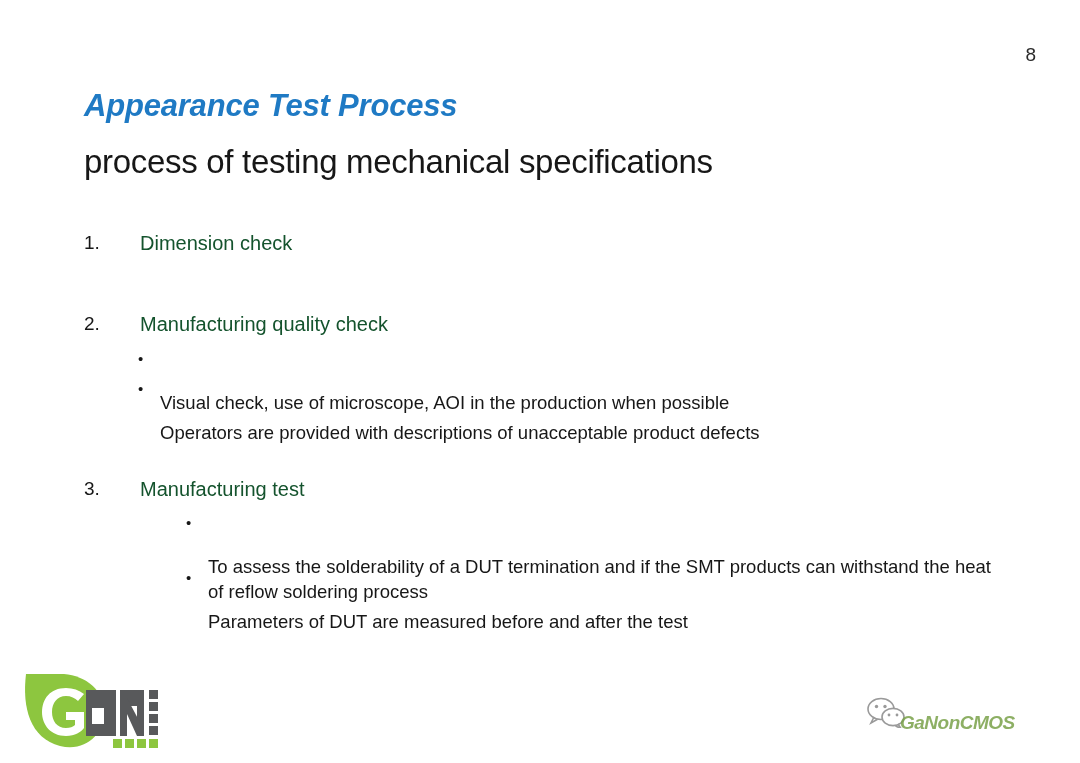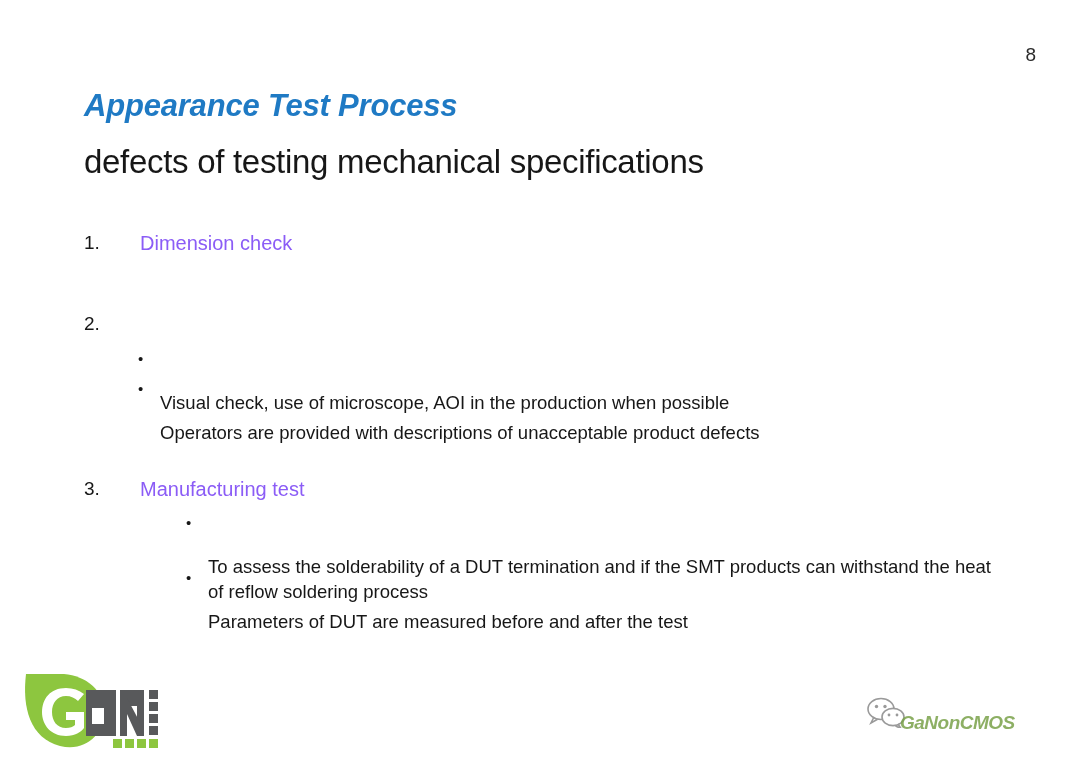--- a/index.html
+++ b/index.html
@@ -62,21 +62,21 @@
     align-items: flex-start;
   }
   .num-marker {
     width: 56px;
     flex: 0 0 56px;
     font-size: 19px;
     color: #171717;
   }
   .num-text {
     font-size: 20px;
-    color: #8b5cf6;
+    color: #14532d;
     white-space: nowrap;
   }
 
   .sub-bullet {
     position: absolute;
     display: flex;
     align-items: flex-start;
   }
   .sub-dot {
     flex: 0 0 22px;
@@ -153,31 +153,32 @@
   }
 </style>
 </head>
 <body>
 
 <div class="slide">
 
   <div class="page-number">8</div>
 
   <div class="slide-title">Appearance Test Process</div>
-  <div class="slide-subtitle">defects of testing mechanical specifications</div>
+  <div class="slide-subtitle">process of testing mechanical specifications</div>
 
   <div class="body-list">
 
     <div class="num-item item-1">
       <span class="num-marker">1.</span>
       <span class="num-text">Dimension check</span>
     </div>
 
     <div class="num-item item-2">
       <span class="num-marker">2.</span>
+      <span class="num-text">Manufacturing quality check</span>
     </div>
     <div class="sub-bullet b2-1">
       <span class="sub-dot">•</span>
       <span class="sub-text">Visual check, use of microscope, AOI in the production when possible</span>
     </div>
     <div class="sub-bullet b2-2">
       <span class="sub-dot">•</span>
       <span class="sub-text">Operators are provided with descriptions of unacceptable product defects</span>
     </div>
 

